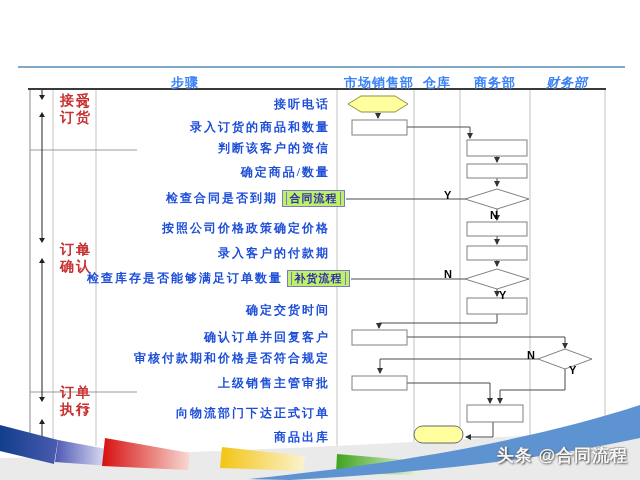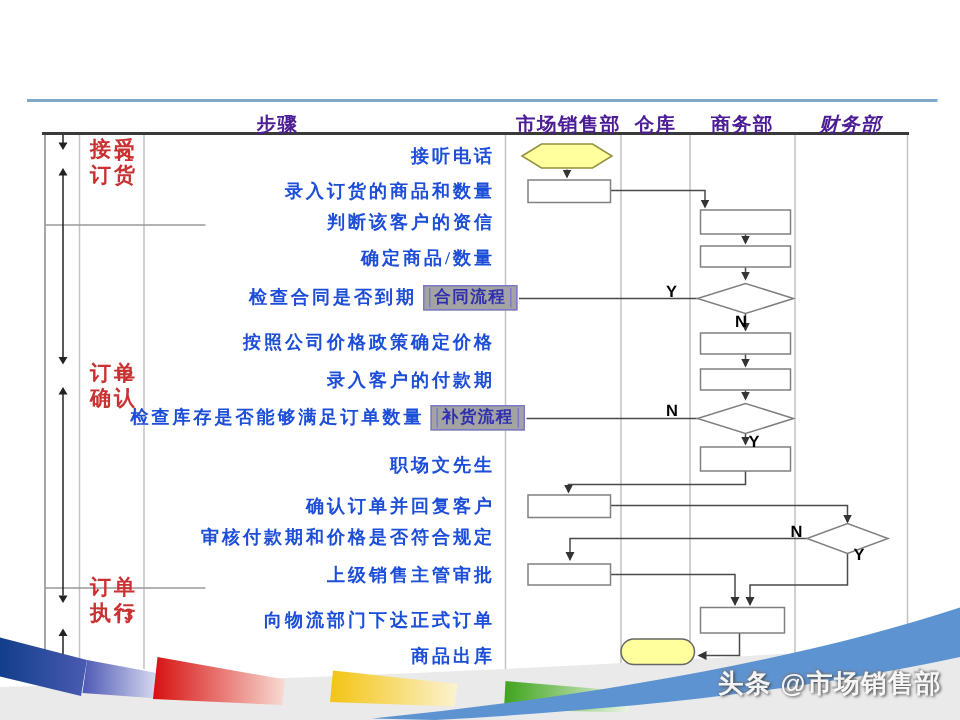--- a/index.html
+++ b/index.html
@@ -2,29 +2,29 @@
 <html><head>
 <meta charset="utf-8">
 <style>
   html,body{margin:0;padding:0;background:#888;}
   .slide{position:relative;width:640px;height:480px;background:#fff;overflow:hidden;
          font-family:"Liberation Serif",serif;}
   .title{position:absolute;left:30px;top:18px;font:bold 23px "Liberation Sans",sans-serif;
          color:#111;letter-spacing:2px;}
   .title-divider{position:absolute;left:18px;top:66px;width:607px;height:2px;background:#7FA8C9;}
   .hdr-underline{position:absolute;left:28px;top:88px;width:578px;height:2px;background:#3a3a3a;}
-  .hdr{position:absolute;top:74px;font:bold 13px "Liberation Serif",serif;color:#4c1d95;
+  .hdr{position:absolute;top:74px;font:bold 13px "Liberation Serif",serif;color:#3b82f6;
        text-align:center;letter-spacing:1px;white-space:nowrap;}
   .step{position:absolute;font:bold 12px "Liberation Serif",serif;letter-spacing:2px;
         white-space:nowrap;color:#1d4ed8;}
   .phase{position:absolute;width:34px;font:bold 14px "Liberation Serif",serif;color:#C83232;
          word-break:break-all;line-height:17px;letter-spacing:2px;text-align:right;}
   .tmark{position:absolute;font:bold 11px "Liberation Sans",sans-serif;color:#C83232;margin-left:44px;}
   .branch{position:absolute;font:bold 11px "Liberation Sans",sans-serif;color:#000;}
-  .subproc{position:absolute;width:63px;height:17px;background:#a3a3a3;
+  .subproc{position:absolute;width:63px;height:17px;background:#bef264;
            border:1px solid #7A7AC8;box-sizing:border-box;}
   .subproc span{display:block;margin:1px 3px;border-left:1px solid #7A7AC8;
            border-right:1px solid #7A7AC8;font:bold 11px "Liberation Serif",serif;
            color:#2F2FB0;text-align:center;line-height:13px;letter-spacing:1px;}
   .watermark{position:absolute;right:12px;top:444px;font:bold 17px "Liberation Sans",sans-serif;
            color:rgba(255,255,255,0.93);letter-spacing:1px;
            text-shadow:1px 1px 2px rgba(70,70,70,0.95), -1px -1px 1px rgba(130,130,130,0.6);}
   svg{position:absolute;left:0;top:0;}
 </style>
 </head>
@@ -149,35 +149,35 @@
   <div class="phase" style="left:58px;top:384px;">订单执行</div>
 
   <div class="step" style="top:96px;right:310px;">接听电话</div>
   <div class="step" style="top:119px;right:310px;">录入订货的商品和数量</div>
   <div class="step" style="top:140px;right:310px;">判断该客户的资信</div>
   <div class="step" style="top:164px;right:310px;">确定商品/数量</div>
   <div class="step" style="top:190px;right:362px;">检查合同是否到期</div>
   <div class="step" style="top:220px;right:310px;">按照公司价格政策确定价格</div>
   <div class="step" style="top:245px;right:310px;">录入客户的付款期</div>
   <div class="step" style="top:270px;right:357px;">检查库存是否能够满足订单数量</div>
-  <div class="step" style="top:302px;right:310px;">职场文先生</div>
+  <div class="step" style="top:302px;right:310px;">确定交货时间</div>
   <div class="step" style="top:329px;right:310px;">确认订单并回复客户</div>
   <div class="step" style="top:350px;right:310px;">审核付款期和价格是否符合规定</div>
   <div class="step" style="top:375px;right:310px;">上级销售主管审批</div>
   <div class="step" style="top:405px;right:310px;">向物流部门下达正式订单</div>
   <div class="step" style="top:429px;right:310px;">商品出库</div>
 
   <div class="subproc" style="left:282px;top:190px;">
     <span>合同流程</span>
   </div>
   <div class="subproc" style="left:287px;top:270px;">
     <span>补货流程</span>
   </div>
 
   <div class="branch" style="left:444px;top:189px;">Y</div>
   <div class="branch" style="left:490px;top:209px;">N</div>
   <div class="branch" style="left:444px;top:268px;">N</div>
   <div class="branch" style="left:499px;top:289px;">Y</div>
   <div class="branch" style="left:527px;top:349px;">N</div>
   <div class="branch" style="left:569px;top:364px;">Y</div>
 
-  <div class="watermark">头条 @市场销售部</div>
+  <div class="watermark">头条 @合同流程</div>
 </div>
 
 </body></html>

